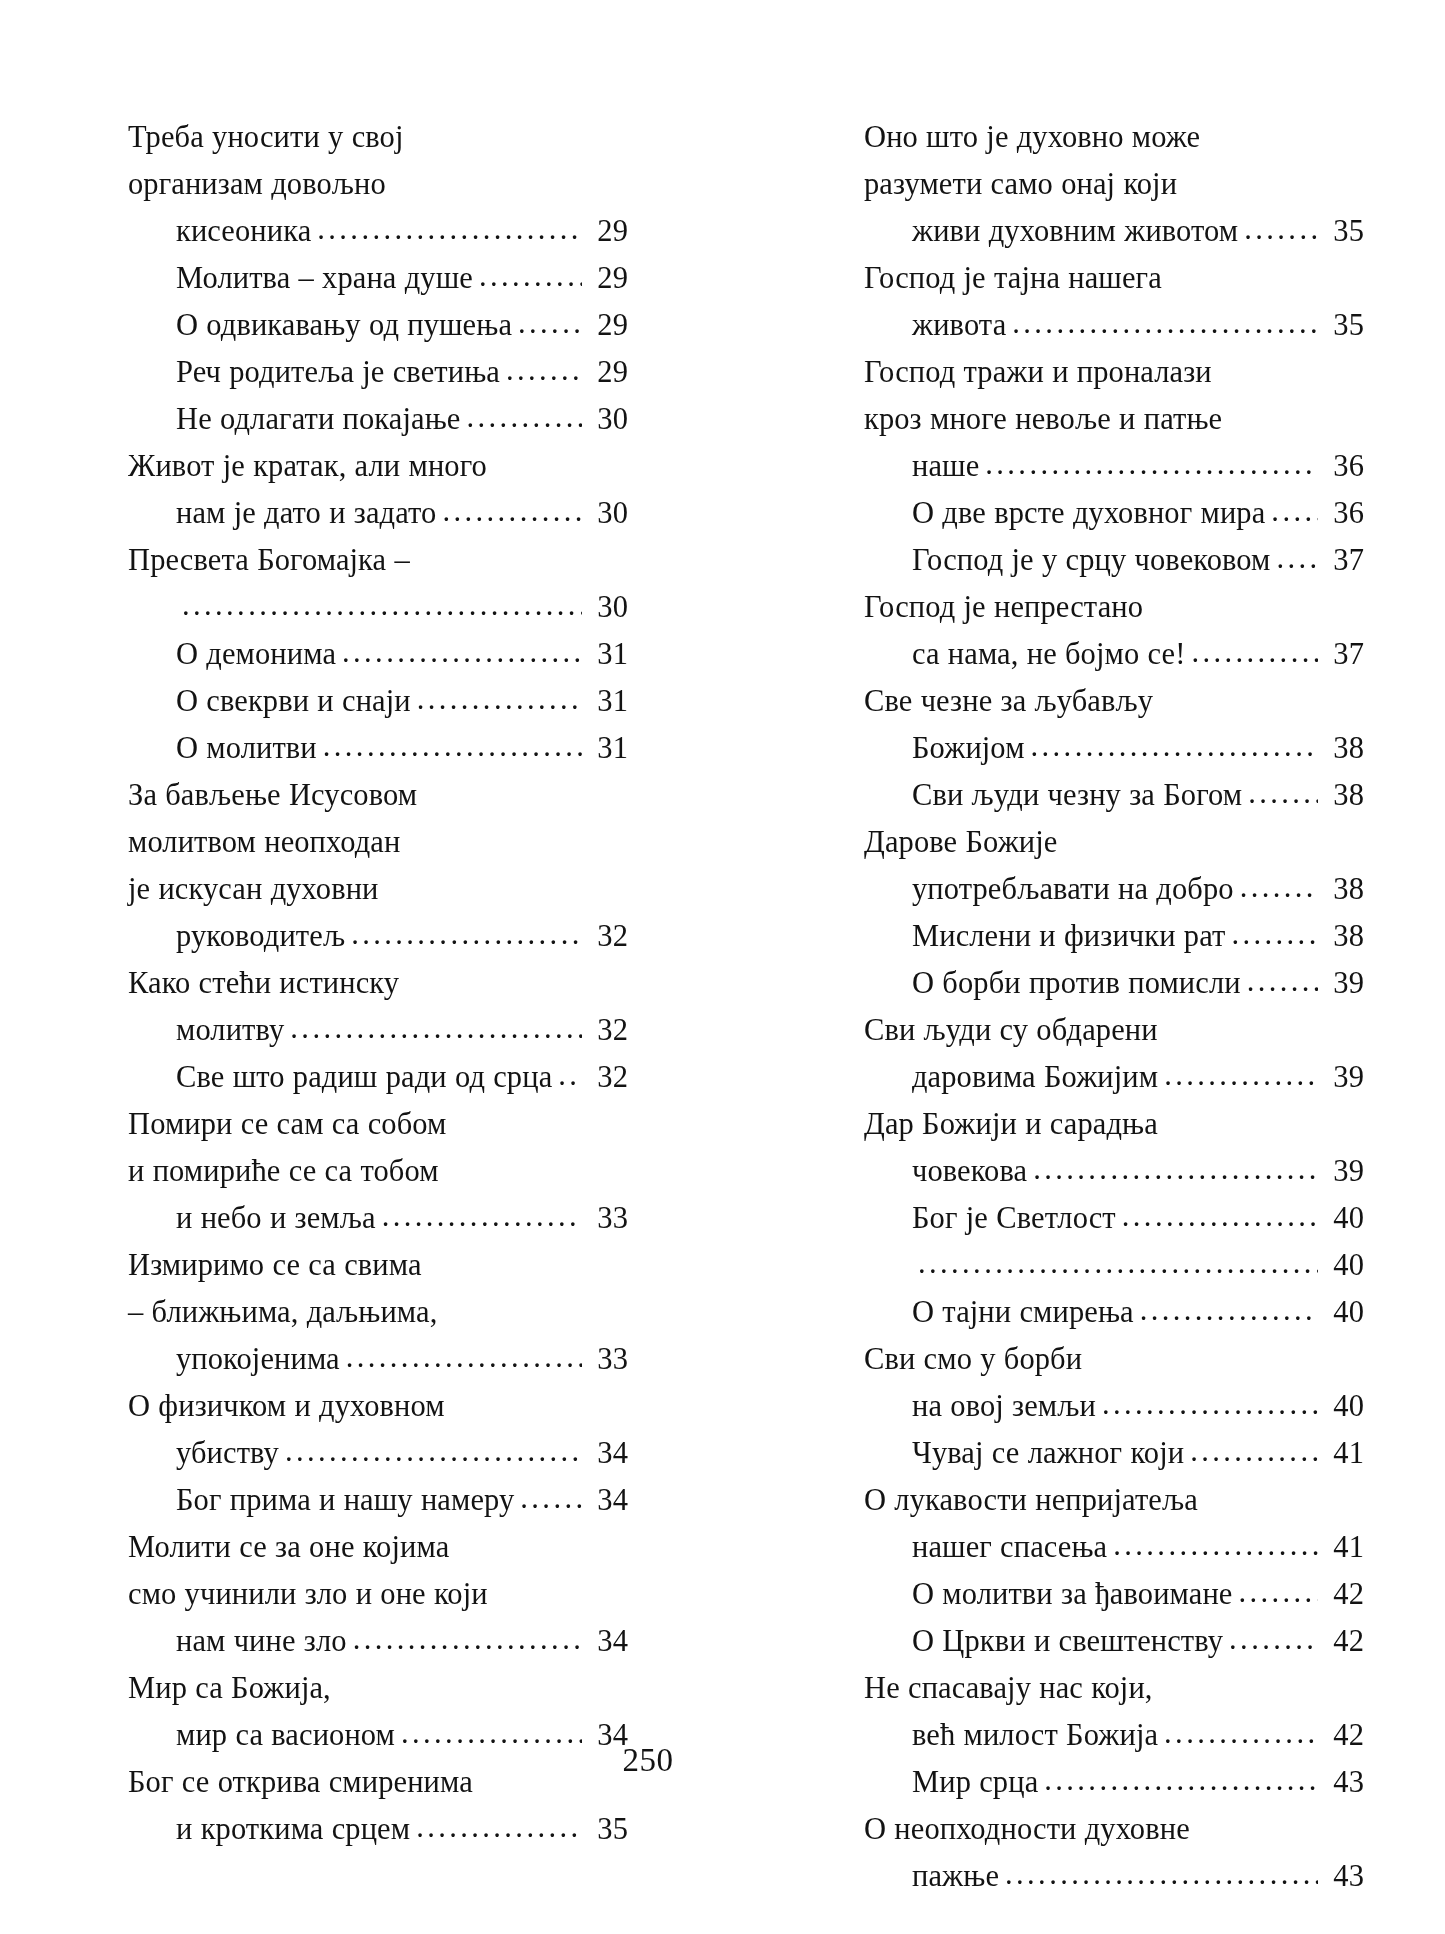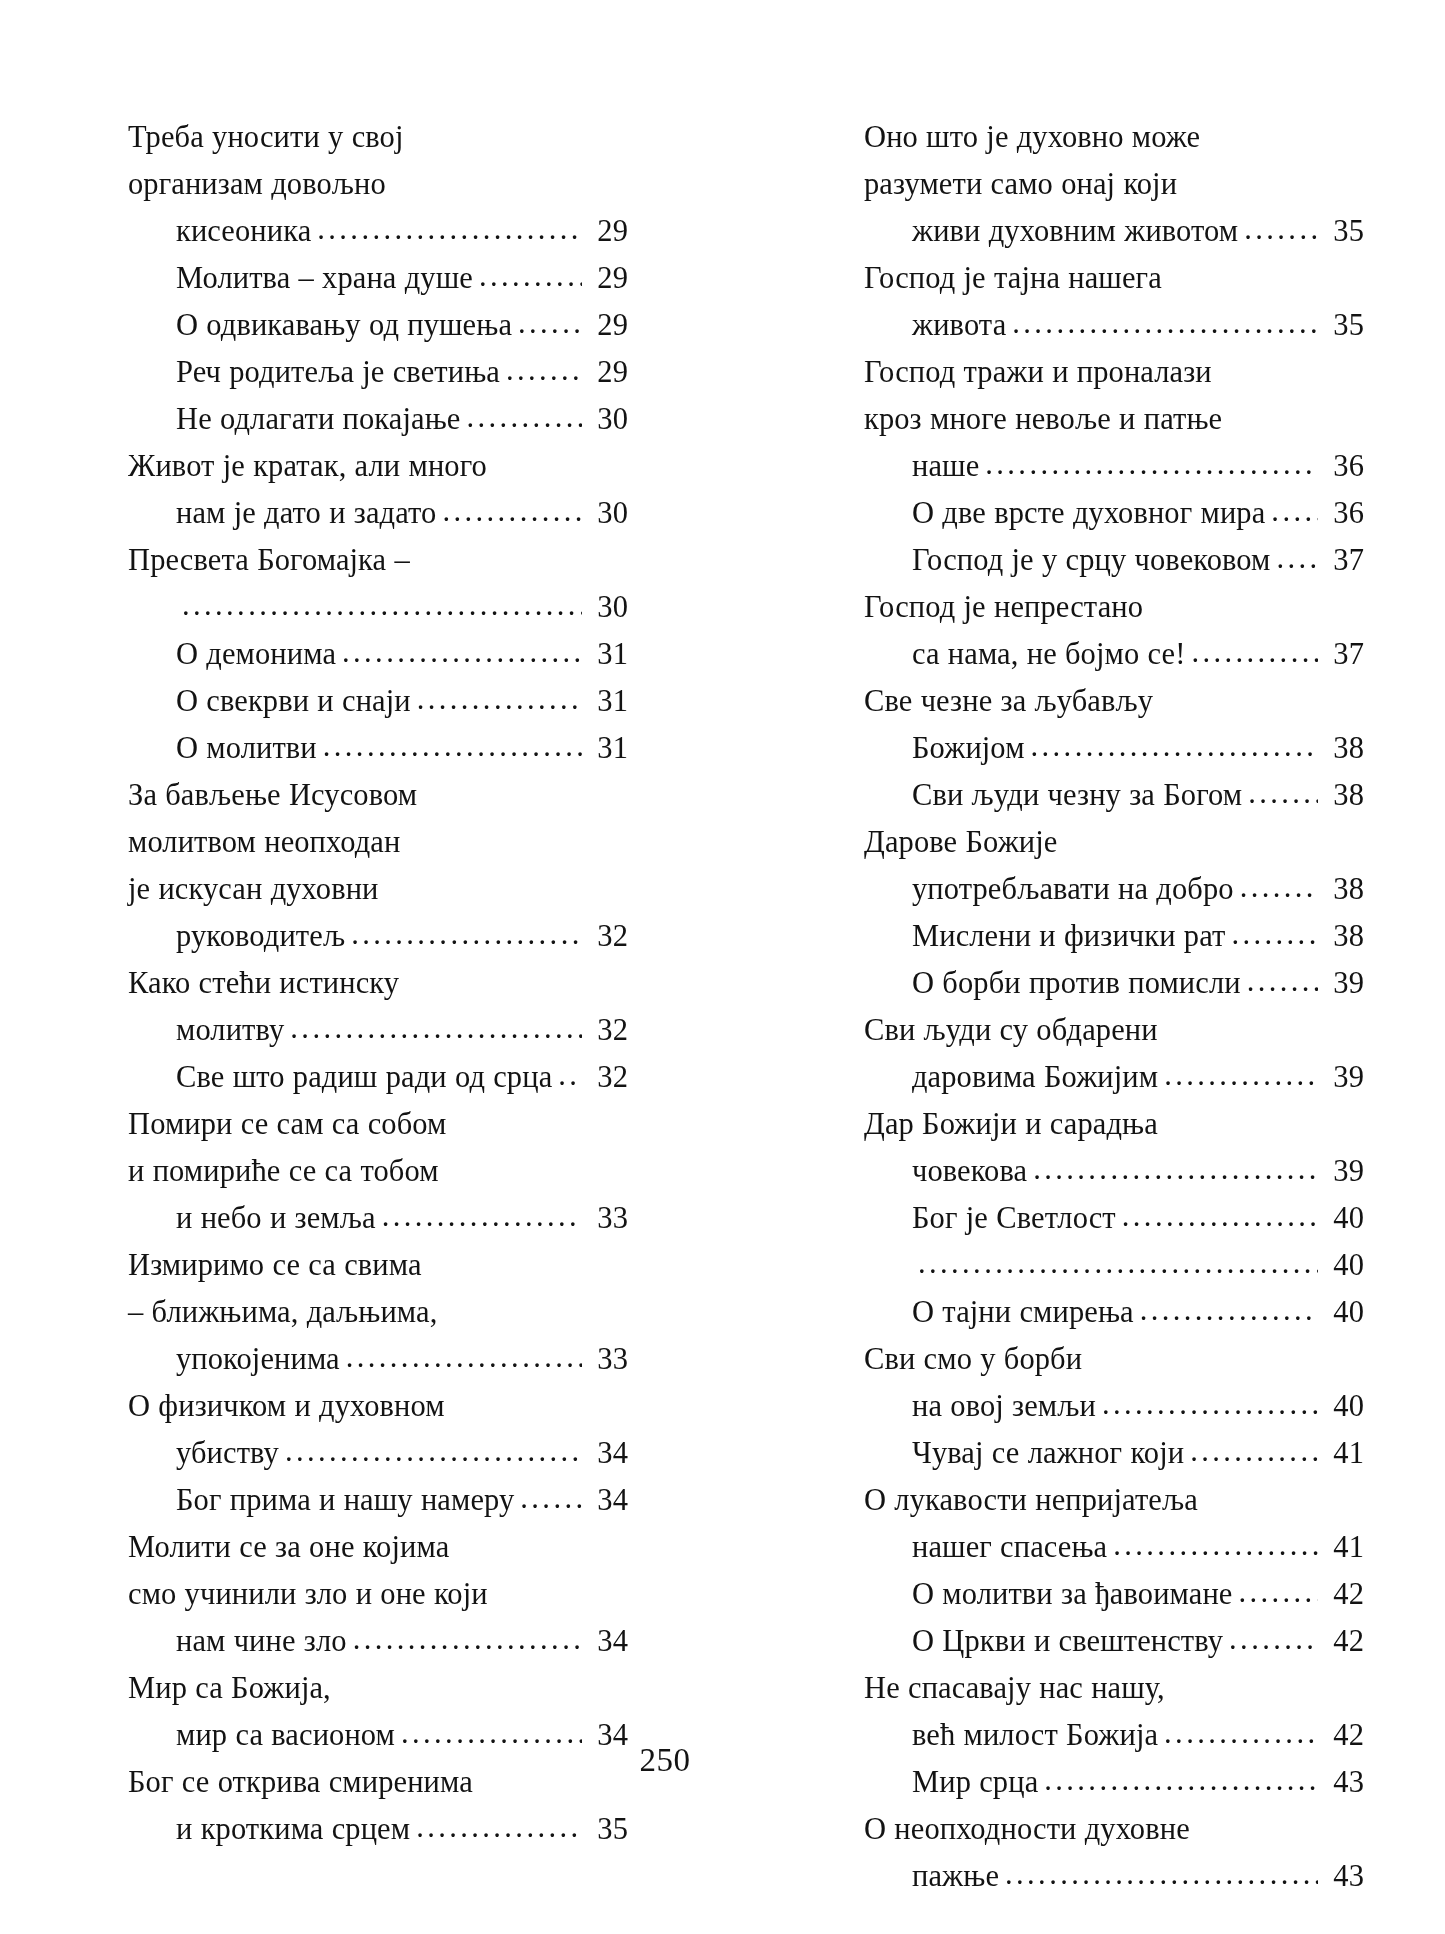--- a/index.html
+++ b/index.html
@@ -85,21 +85,21 @@
   }
   .entry .tail .pg {
     flex: 0 0 auto;
     text-align: right;
     min-width: 42px;
     font-size: 30.5px;
   }
 
   .folio {
     position: absolute;
-    left: 17px;
+    left: 0;
     top: 1742px;
     width: 1296px;
     text-align: center;
     font-size: 33px;
     color: #131313;
     letter-spacing: 0.5px;
   }
 </style>
 </head>
 <body>
@@ -480,21 +480,21 @@
         <div class="entry">
           <span class="lines"></span>
           <span class="tail">
             <span class="txt">О Цркви и свештенству</span>
             <span class="dots">..........................................................................................</span>
             <span class="pg">42</span>
           </span>
         </div>
         <div class="entry">
           <span class="lines">
-            <span class="ln">Не спасавају нас нашу,</span>
+            <span class="ln">Не спасавају нас који,</span>
           </span>
           <span class="tail">
             <span class="txt">већ милост Божија</span>
             <span class="dots">..........................................................................................</span>
             <span class="pg">42</span>
           </span>
         </div>
         <div class="entry">
           <span class="lines"></span>
           <span class="tail">

